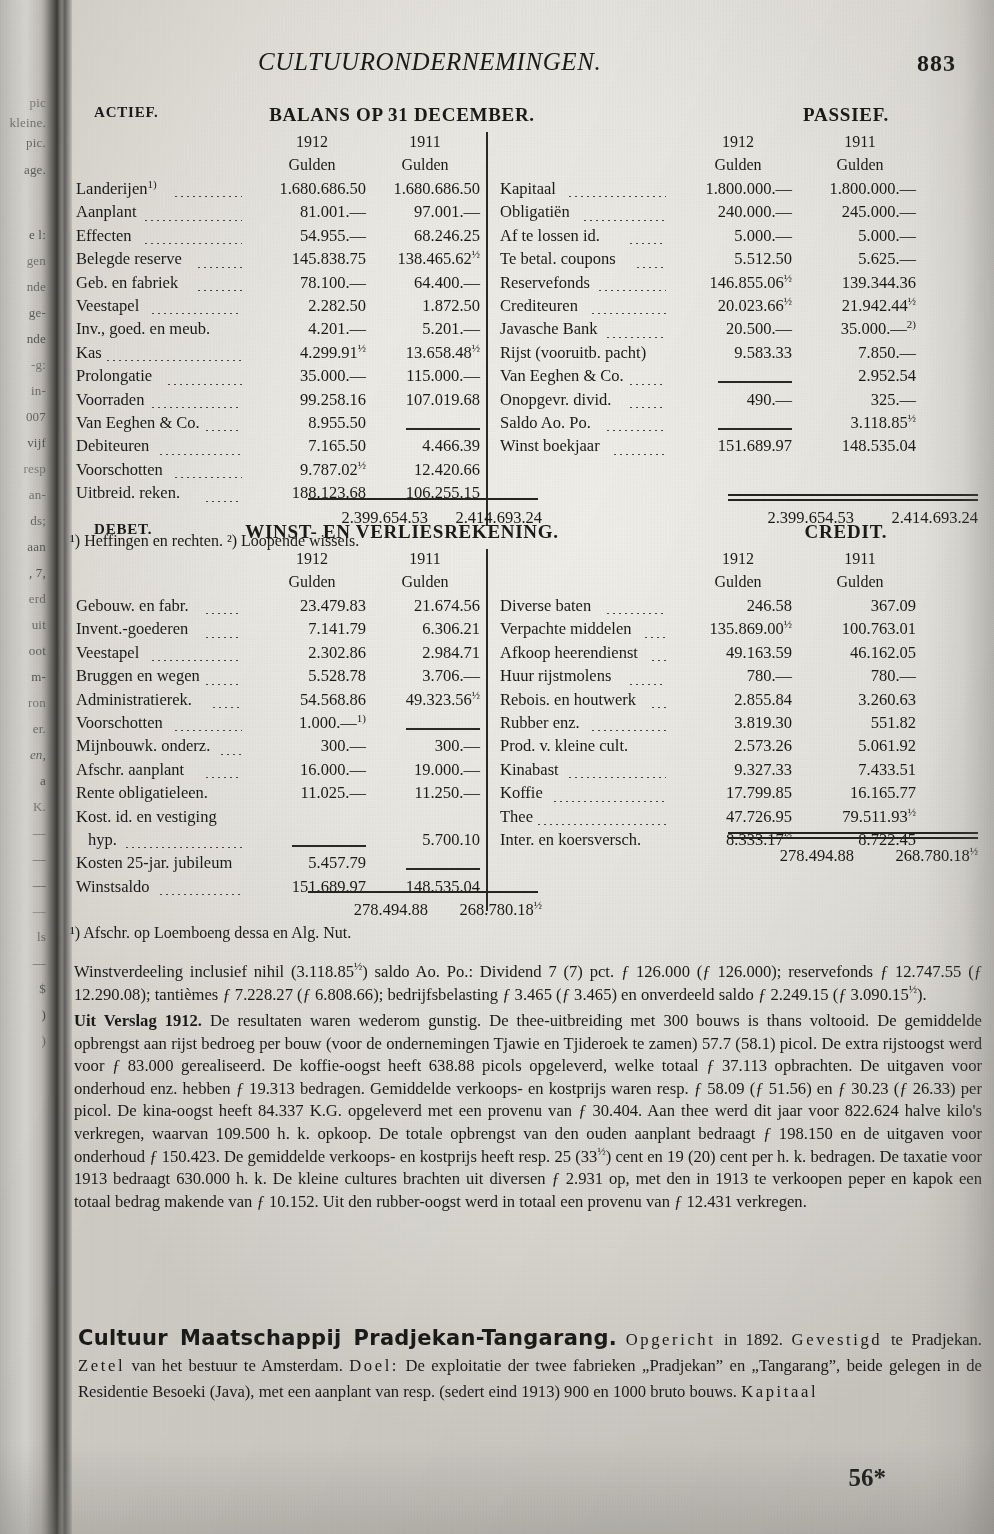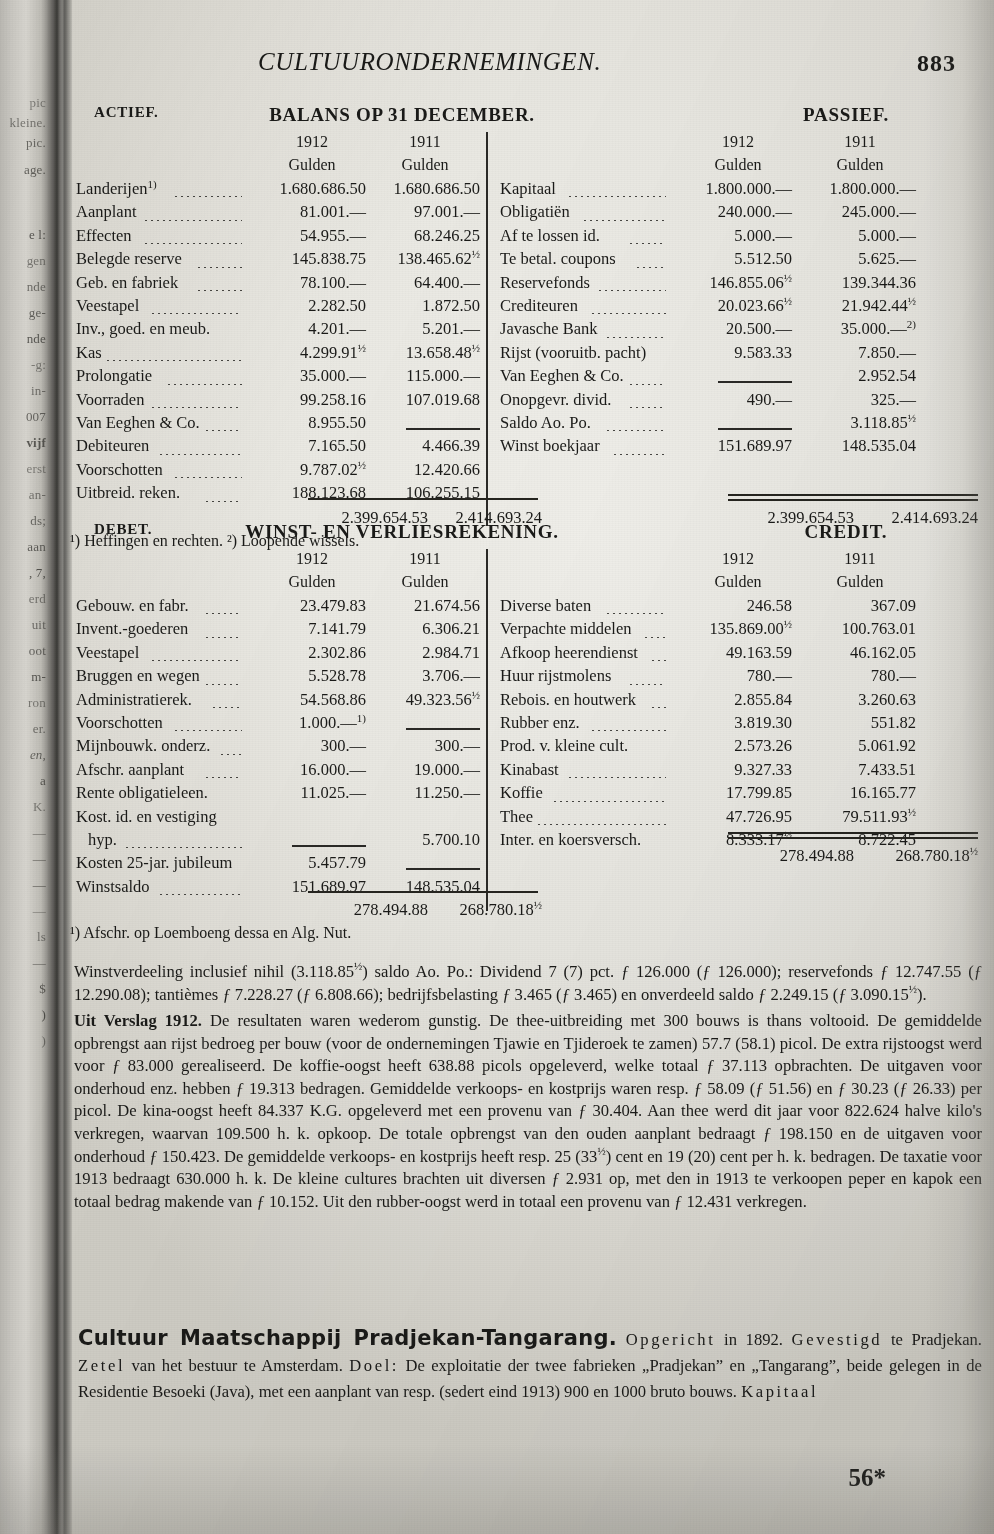--- a/index.html
+++ b/index.html
@@ -569,22 +569,22 @@
     <div class="bleed" style="top: 136px; opacity: 0.69;">pic.</div>
     <div class="bleed" style="top: 156px; opacity: 0.76; margin-top: 7px;">age.</div>
     <div class="bleed" style="top: 228px; opacity: 0.83;">e l:</div>
     <div class="bleed" style="top: 254px; opacity: 0.6;">gen</div>
     <div class="bleed" style="top: 280px; opacity: 0.67;">nde</div>
     <div class="bleed" style="top: 306px; opacity: 0.74;">ge-</div>
     <div class="bleed" style="top: 332px; opacity: 0.81;">nde</div>
     <div class="bleed" style="top: 358px; opacity: 0.58;">-g:</div>
     <div class="bleed" style="top: 384px; opacity: 0.65;">in-</div>
     <div class="bleed" style="top: 410px; opacity: 0.72;">007</div>
-    <div class="bleed" style="top: 436px; opacity: 0.79; font-weight: bold;">vijf</div>
-    <div class="bleed" style="top: 462px; opacity: 0.56;">erst</div>
+    <div class="bleed" style="top: 436px; opacity: 0.79;">vijf</div>
+    <div class="bleed" style="top: 462px; opacity: 0.56;">resp</div>
     <div class="bleed" style="top: 488px; opacity: 0.63; font-family: Liberation Serif, serif;">an-</div>
     <div class="bleed" style="top: 514px; opacity: 0.7;">ds;</div>
     <div class="bleed" style="top: 540px; opacity: 0.77;">aan</div>
     <div class="bleed" style="top: 566px; opacity: 0.84;">, 7,</div>
     <div class="bleed" style="top: 592px; opacity: 0.61;">erd</div>
     <div class="bleed" style="top: 618px; opacity: 0.68;">uit</div>
     <div class="bleed" style="top: 644px; opacity: 0.75;">oot</div>
     <div class="bleed" style="top: 670px; opacity: 0.82;">m-</div>
     <div class="bleed" style="top: 696px; opacity: 0.59;">ron</div>
     <div class="bleed" style="top: 722px; opacity: 0.66;">er.</div>

